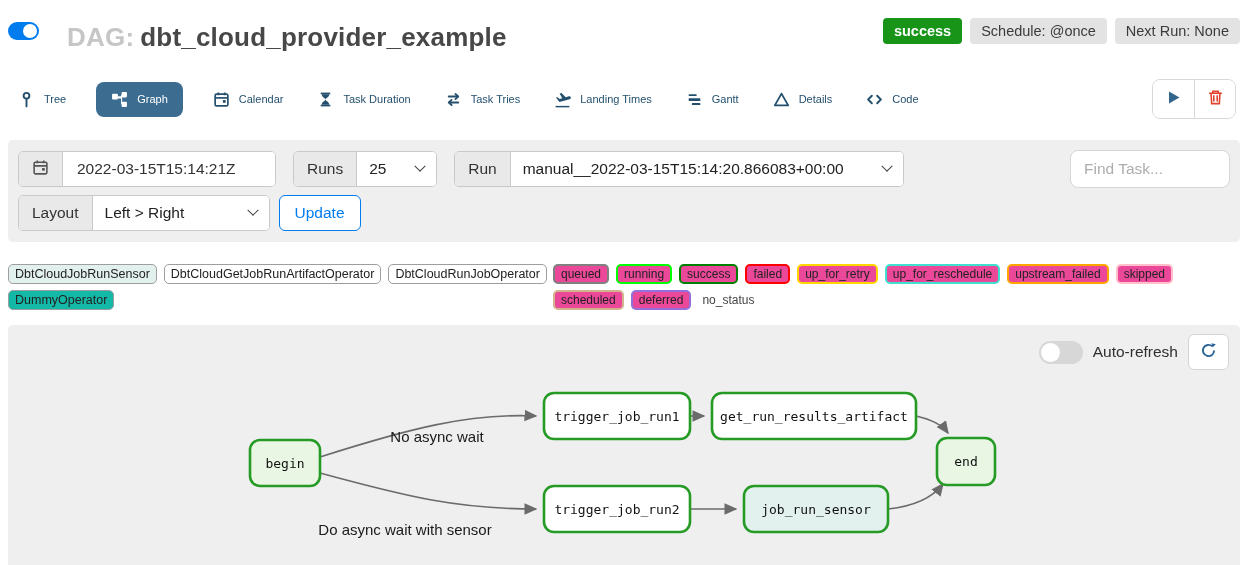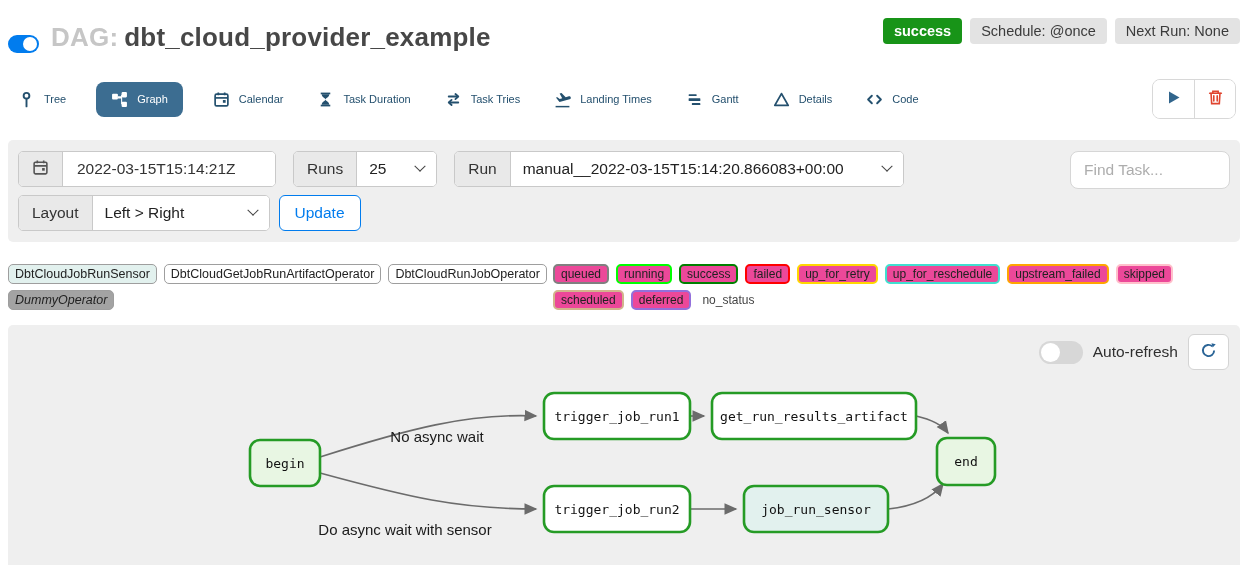--- a/index.html
+++ b/index.html
@@ -1,21 +1,21 @@
 <!DOCTYPE html>
 <html><head>
 <meta charset="utf-8">
 <style>
   * { margin:0; padding:0; box-sizing:border-box; }
   html,body { background:#ffffff; font-family:"Liberation Sans", sans-serif; }
   body { width:1248px; height:565px; overflow:hidden; }
 
   
   .header { display:flex; justify-content:space-between; align-items:flex-start; padding:16px 8px 0 8px; }
-  .header-left { display:flex; align-items:flex-end; gap:12px; padding-top:6px; }
+  .header-left { display:flex; align-items:flex-start; gap:28px; padding-top:6px; }
   .toggle { position:relative; display:inline-block; border-radius:999px; cursor:pointer; flex:none; }
   .toggle .knob { position:absolute; background:#fff; border-radius:50%; top:2px; }
   .toggle.dag-toggle { width:31px; height:18px; background:#017cee; }
   .toggle.dag-toggle .knob { width:14px; height:14px; right:2px; }
   .title-line { font-size:26px; font-weight:bold; color:#474747; letter-spacing:.2px; }
   .title-line .dag-prefix { color:#c6c6c6; font-weight:bold; margin-right:6px; }
   .header-right { display:flex; gap:8px; padding-top:2px; }
   .badge { display:inline-block; font-size:14.5px; padding:5px 11px; border-radius:4px; white-space:nowrap; }
   .badge-success { background:#189418; color:#fff; font-weight:bold; }
   .badge-gray { background:#e3e3e3; color:#3b3b3b; }
@@ -26,21 +26,21 @@
          padding:9px 4px; cursor:pointer; white-space:nowrap; }
   .tab.active { background:#3c6d91; color:#ffffff; border-radius:8px; padding:9px 15px; }
   .tab-icon { display:inline-flex; width:17px; height:17px; }
   .tab-icon svg { width:100%; height:100%; }
   .tab-actions { margin-left:auto; display:flex; border:1px solid #d8d8d8; border-radius:8px; background:#fff; overflow:hidden; }
   .tab-actions button { width:41px; height:38px; background:#fff; border:none; cursor:pointer; display:flex; align-items:center; justify-content:center; }
   .tab-actions button + button { border-left:1px solid #d8d8d8; }
 
   
   .filter-panel { margin:21px 8px 0 8px; background:#efefef; border-radius:5px; padding:11px 10px; }
-  .filter-row { display:flex; align-items:flex-start; gap:17px; height:36px; }
+  .filter-row { display:flex; align-items:center; gap:17px; height:36px; }
   .filter-row + .filter-row { margin-top:8px; }
   .input-group { display:flex; align-items:stretch; height:36px; border:1px solid #c9c9c9; border-radius:5px; background:#fff; overflow:hidden; }
   .ig-label, .ig-btn { display:flex; align-items:center; padding:0 13px; background:#e9e9e9; color:#333;
                        font-size:15.5px; border:none; border-right:1px solid #c9c9c9; white-space:nowrap; }
   .ig-btn { cursor:pointer; }
   .ig-input { border:none; outline:none; font-size:15.5px; color:#333; padding:0 14px; font-family:"Liberation Sans",sans-serif; }
   .select { display:flex; align-items:center; justify-content:space-between; gap:10px; padding:7px 12px; font-size:15.5px; color:#222; cursor:pointer; background:#fff; }
   .chevron { width:8px; height:8px; border-right:1.6px solid #444; border-bottom:1.6px solid #444; transform:rotate(45deg) translate(-2px,-2px); flex:none; }
   .find-task { margin-left:auto; width:160px; height:38px; border:1px solid #d6d6d6; border-radius:8px; padding:0 13px;
                font-size:15.5px; color:#333; outline:none; font-family:"Liberation Sans",sans-serif; }
@@ -239,21 +239,21 @@
     </div>
     <button class="update-btn" style="margin-left:-8px">Update</button>
   </div>
 </section>
 
 <section class="legend">
   <div class="legend-operators" id="legend-operators">
       <span class="op-badge" style="background: rgb(226, 241, 238);">DbtCloudJobRunSensor</span>
       <span class="op-badge" style="background: rgb(255, 255, 255);">DbtCloudGetJobRunArtifactOperator</span>
       <span class="op-badge" style="background: rgb(255, 255, 255);">DbtCloudRunJobOperator</span>
-      <span class="op-badge" style="background: #a3a3a3; font-style: italic;">DummyOperator</span>
+      <span class="op-badge" style="background: #14b8a6;">DummyOperator</span>
     </div>
   <div class="legend-statuses" id="legend-statuses">
       <span class="st-badge" style="border-color: rgb(128, 128, 128);">queued</span>
       <span class="st-badge" style="border-color: rgb(0, 255, 0);">running</span>
       <span class="st-badge" style="border-color: rgb(0, 128, 0);">success</span>
       <span class="st-badge" style="border-color: rgb(255, 0, 0);">failed</span>
       <span class="st-badge" style="border-color: rgb(255, 215, 0);">up_for_retry</span>
       <span class="st-badge" style="border-color: rgb(64, 224, 208);">up_for_reschedule</span>
       <span class="st-badge" style="border-color: rgb(255, 165, 0);">upstream_failed</span>
       <span class="st-badge" style="border-color: rgb(255, 192, 203);">skipped</span>

